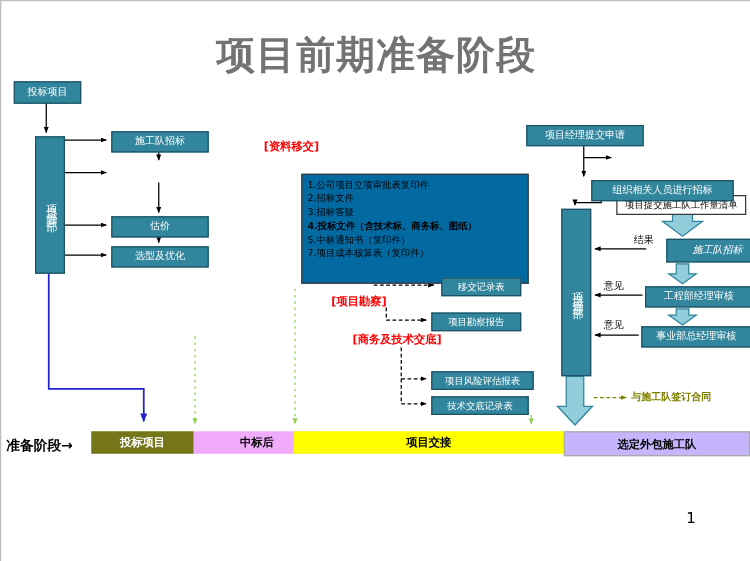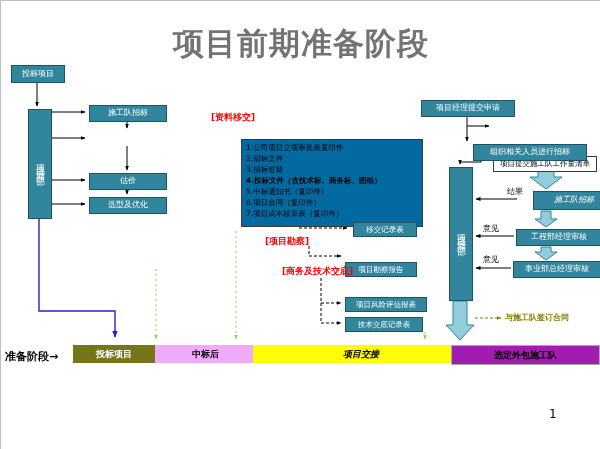--- a/index.html
+++ b/index.html
@@ -83,45 +83,44 @@
   <div class="teal" style="left:88px;top:196px;width:76px;height:15px;">选型及优化</div>
   <div class="teal" style="left:88px;top:172px;width:76px;height:15px;">估价</div>
 
   <div class="red" style="left:210px;top:110px;">[资料移交]</div>
   <div id="doclist">
     <div>1.公司项目立项审批表复印件</div>
     <div>2.招标文件</div>
     <div>3.招标答疑</div>
     <div>4.投标文件（含技术标、商务标、图纸）</div>
     <div>5.中标通知书（复印件）</div>
-    <div>6.项目合同（复印件）</div>
     <div>7.项目成本核算表（复印件）</div>
   </div>
   <div class="teal" style="left:352px;top:221px;width:62px;height:13px;font-size:7.5px;">移交记录表</div>
 
   <div class="red" style="left:264px;top:234px;">[项目勘察]</div>
-  <div class="teal" style="left:344px;top:249px;width:70px;height:13px;font-size:7.5px;margin-top:12px;">项目勘察报告</div>
+  <div class="teal" style="left:344px;top:249px;width:70px;height:13px;font-size:7.5px;">项目勘察报告</div>
 
   <div class="red" style="left:281px;top:264px;">[商务及技术交底]</div>
   <div class="teal" style="left:344px;top:296px;width:80px;height:13px;font-size:7.5px;">项目风险评估报表</div>
   <div class="teal" style="left:344px;top:316px;width:76px;height:13px;font-size:7.5px;">技术交底记录表</div>
 
   <div class="teal" style="left:420px;top:99px;width:92px;height:15px;">项目经理提交申请</div>
   <div class="wbox" style="left:492px;top:118px;width:102px;height:14px;">项目提交施工队工作量清单</div>
   <div class="teal" style="left:472px;top:143px;width:112px;height:15px;">组织相关人员进行招标</div>
   <div class="vbox" style="left:448px;top:166px;width:22px;height:132px;">项目管理部</div>
   <div class="teal" style="left:532px;top:190px;width:80px;height:17px;font-style:italic;">施工队招标</div>
   <div class="lbl" style="left:506px;top:185px;">结果</div>
   <div class="teal" style="left:515px;top:228px;width:84px;height:15px;">工程部经理审核</div>
   <div class="lbl" style="left:482px;top:222px;">意见</div>
   <div class="teal" style="left:512px;top:260px;width:86px;height:15px;">事业部总经理审核</div>
   <div class="lbl" style="left:482px;top:253px;">意见</div>
   <div id="sign-text">与施工队签订合同</div>
 
   <div id="phase-label">准备阶段→</div>
   <div class="seg" style="left:72px;width:82px;background:#75751A;color:#fff;">投标项目</div>
   <div class="seg" style="left:154px;width:101px;background:#f0abfc;color:#000;">中标后</div>
-  <div class="seg" style="left:252px;width:216px;background:#FFFF00;color:#000;font-style:italic;">项目交接</div>
-  <div class="seg" style="left:450px;width:147px;background:#a21caf;border:1px solid #aaa;color:#000;">选定外包施工队</div>
+  <div class="seg" style="left:234px;width:216px;background:#FFFF00;color:#000;">项目交接</div>
+  <div class="seg" style="left:450px;width:147px;background:#c4b5fd;border:1px solid #aaa;color:#000;">选定外包施工队</div>
 
   <div id="pagenum">1</div>
 
 </div>
 
 </body></html>

